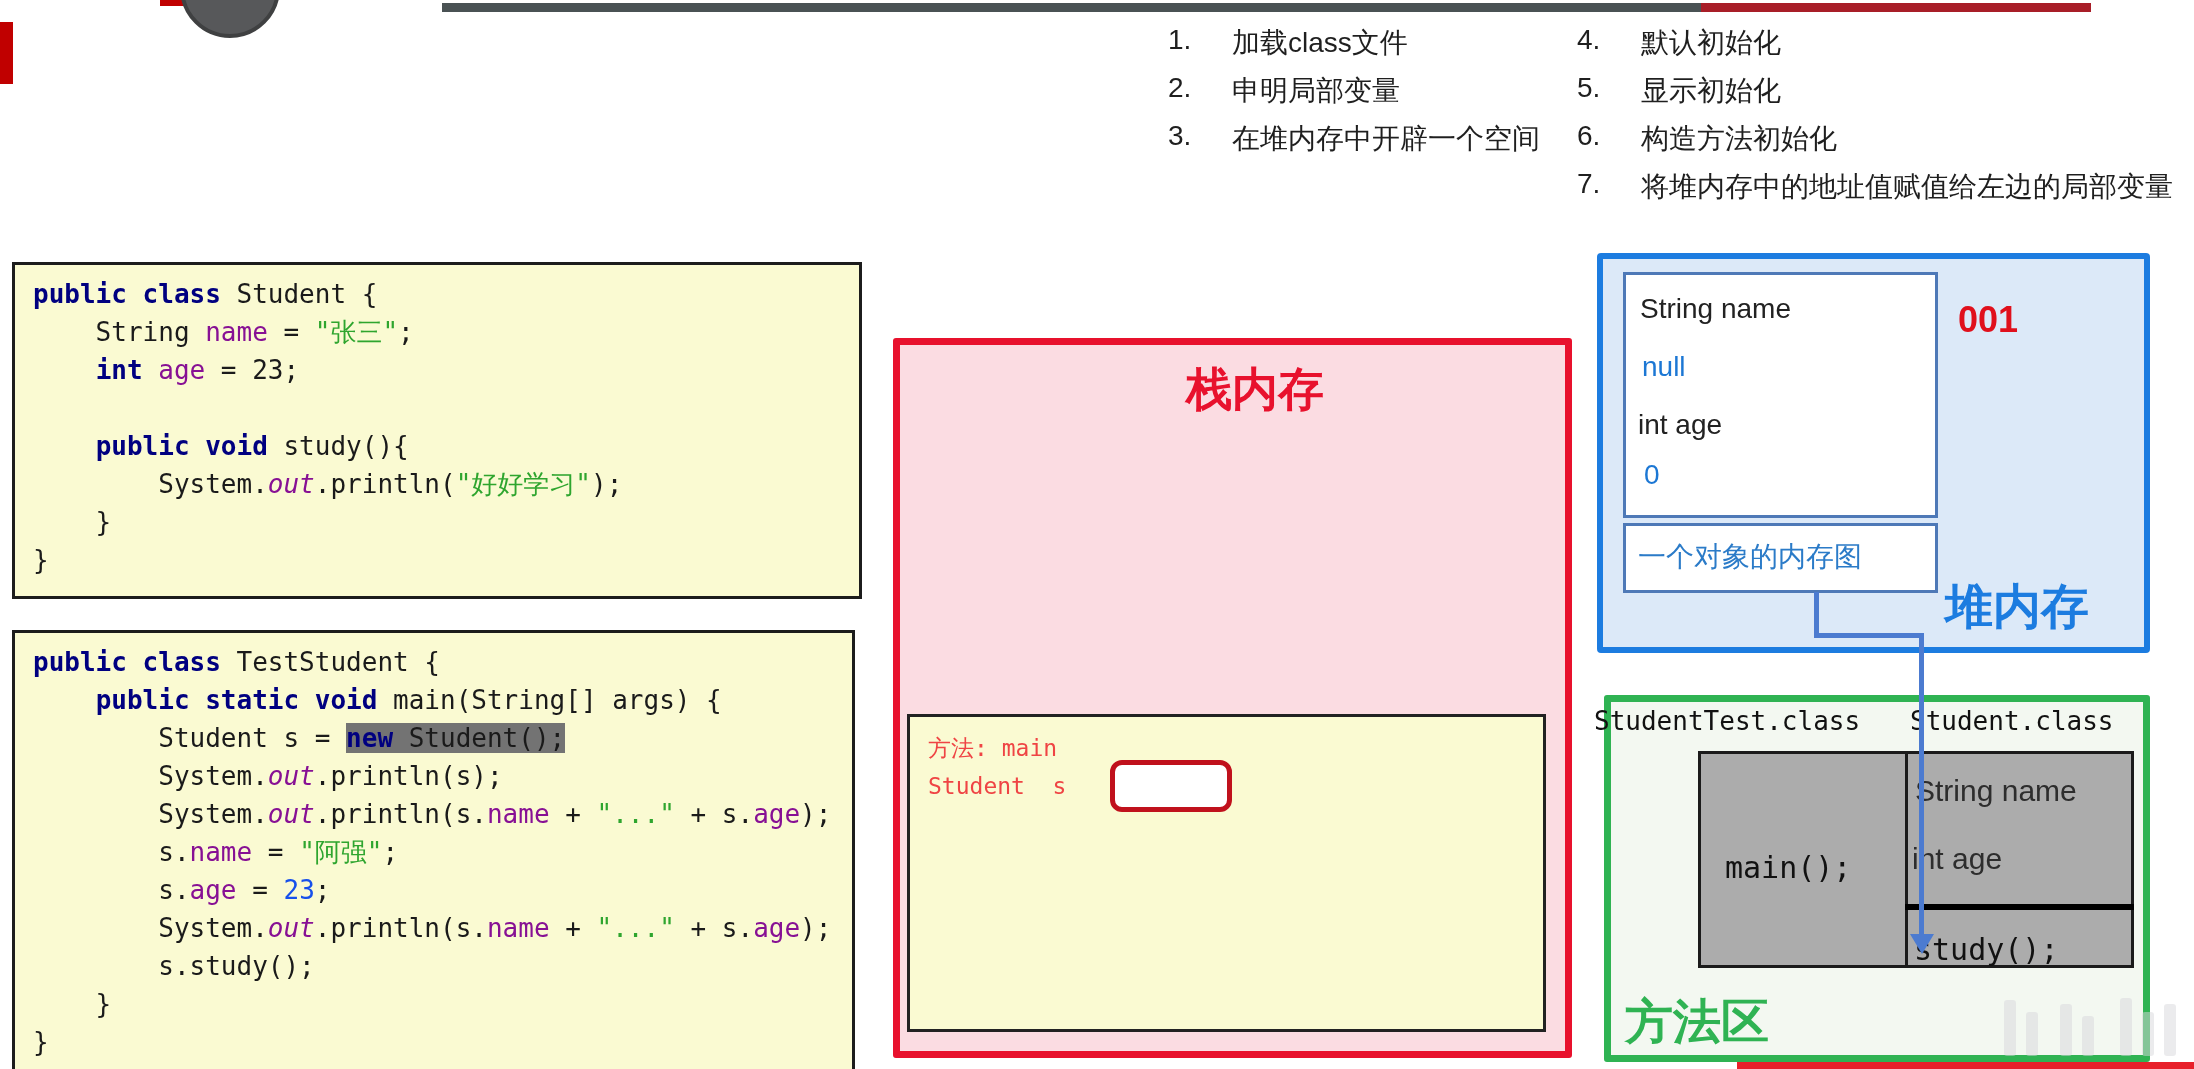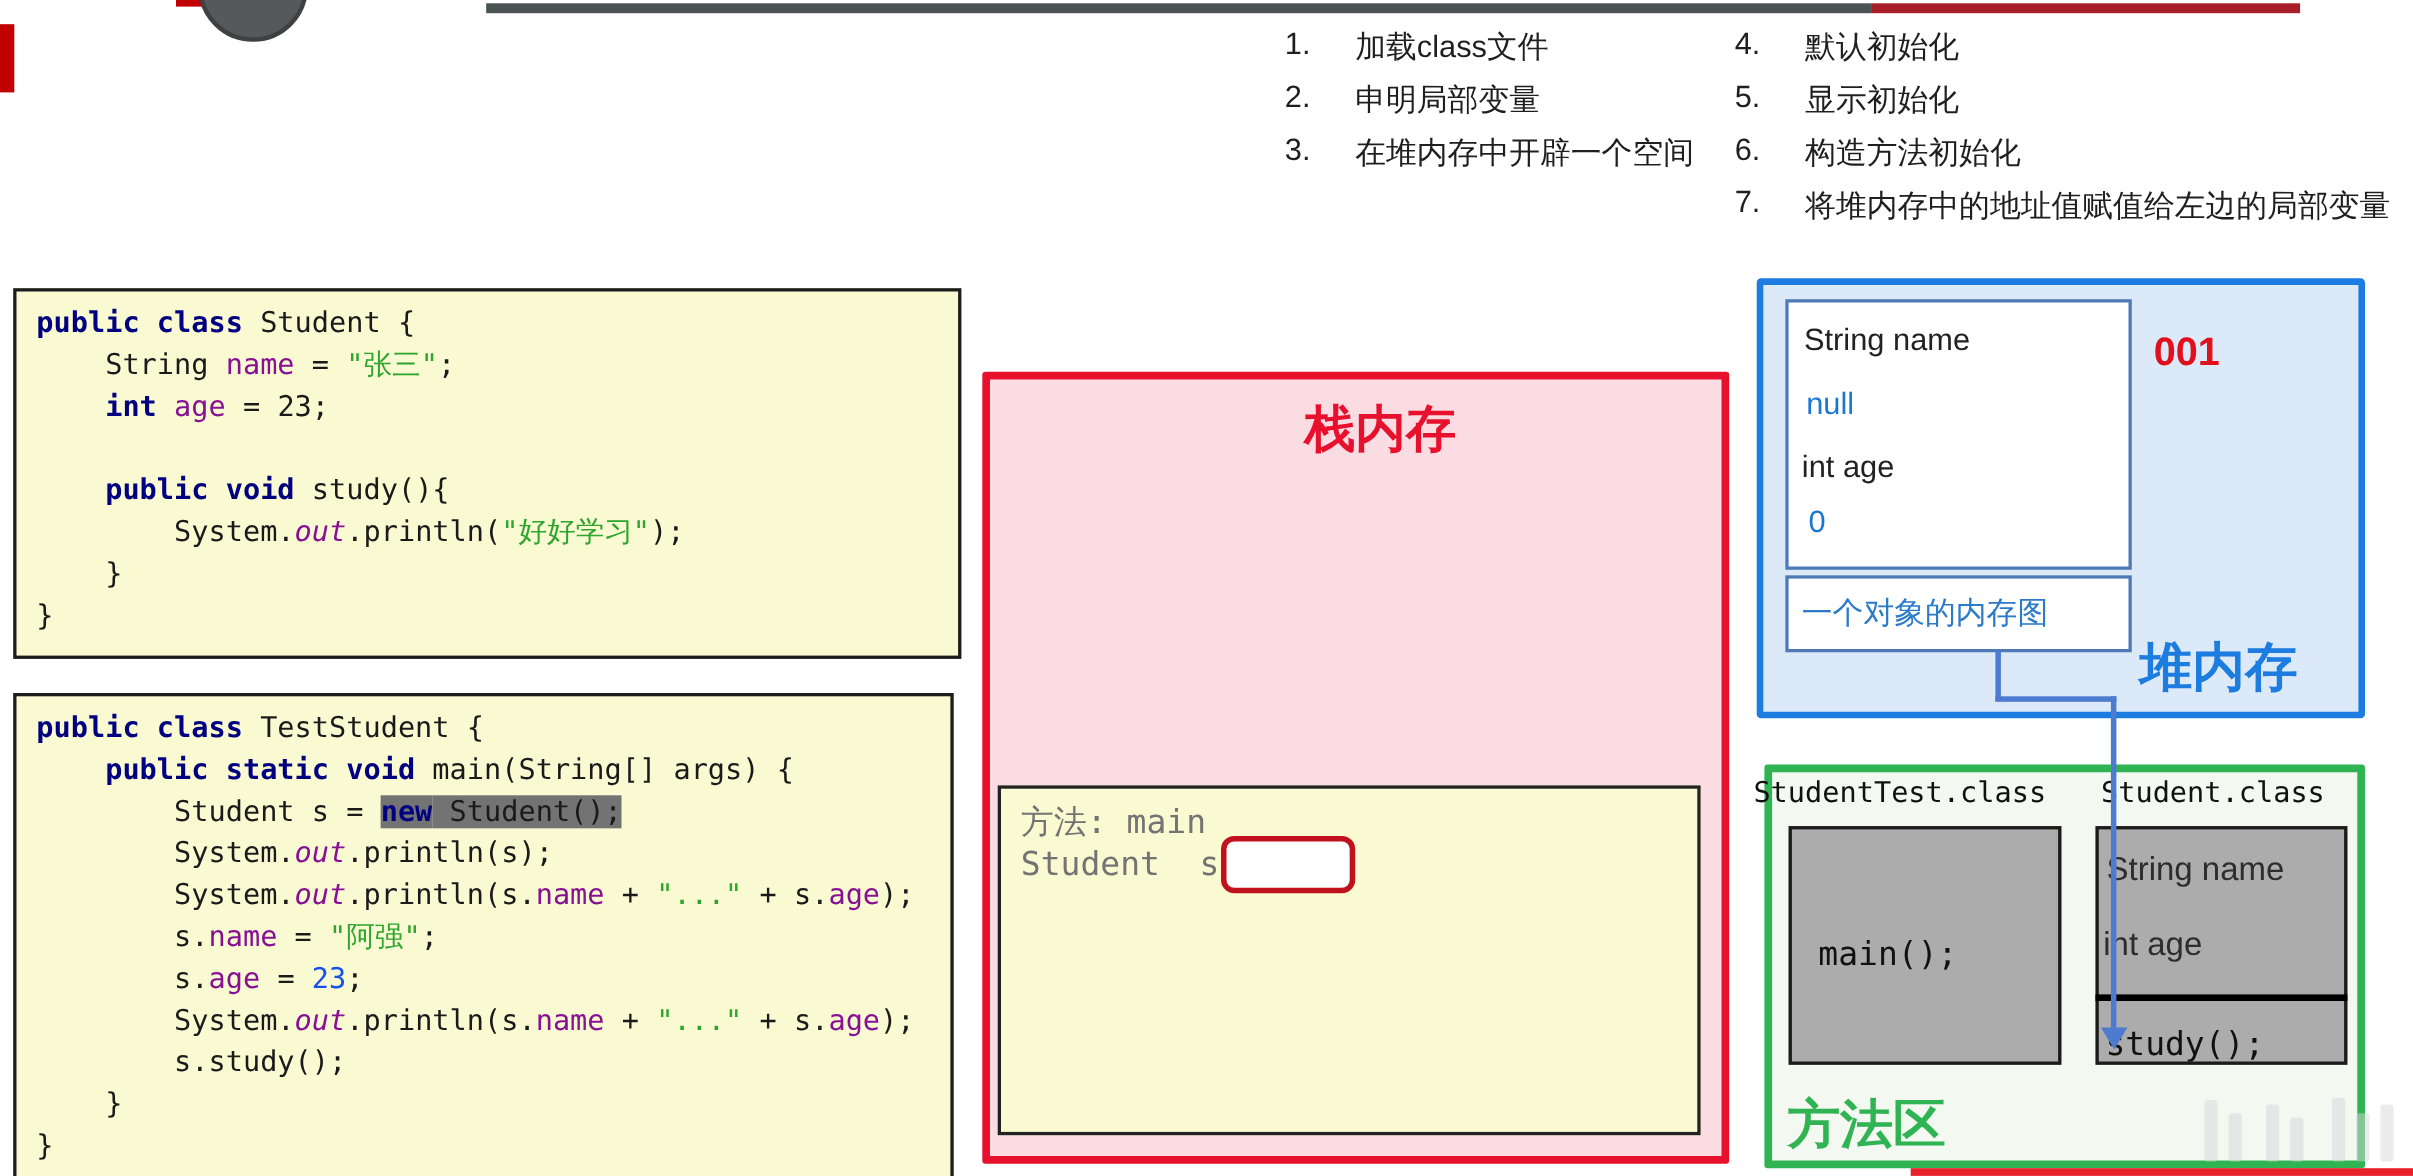--- a/index.html
+++ b/index.html
@@ -18,40 +18,40 @@
     color:#a93232;letter-spacing:2px;}
   
   .step{position:absolute;display:flex;font-size:28px;color:#1f1f1f;white-space:nowrap;}
   .step .num{width:64px;flex:0 0 64px;}
   #step0{left:1168px;top:24px;} #step1{left:1168px;top:72px;} #step2{left:1168px;top:120px;}
   #step3{left:1577px;top:24px;} #step4{left:1577px;top:72px;} #step5{left:1577px;top:120px;}
   #step6{left:1577px;top:168px;}
   
   .code-box{position:absolute;background:#fafad2;border:3px solid #1c1c1c;
     font-family:"DejaVu Sans Mono",monospace;font-size:26px;line-height:38px;
-    padding:10px 16px 0 18px;white-space:pre;}
+    padding:10px 4px 0 18px;white-space:pre;}
   #code1{left:12px;top:262px;width:822px;height:321px;}
   #code2{left:12px;top:630px;width:815px;height:447px;}
   .code-line{white-space:pre;}
   .tk-k{color:#000080;font-weight:bold;}
   .tk-p{color:#871094;}
   .tk-i{color:#871094;font-style:italic;}
   .tk-s{color:#2ea52e;}
   .tk-n{color:#1750eb;}
   .tk-d{color:#1a1a1a;}
   .hl{background:#737373;}
   
   .stack-box{position:absolute;left:893px;top:338px;width:665px;height:706px;
     background:#fbdce2;border:7px solid #e8112d;border-radius:3px;}
   .stack-title{position:absolute;left:0;right:0;top:14px;text-align:center;
     font-size:46px;font-weight:bold;color:#e8112d;margin-left:45px;}
   .stack-frame{position:absolute;left:7px;top:369px;width:615px;height:300px;
     background:#fafad2;border:3px solid #222;
-    font-family:"DejaVu Sans Mono",monospace;font-size:30px;line-height:38px;
-    color:#737373;padding:12px 0 0 18px;white-space:pre;}
+    font-family:"DejaVu Sans Mono",monospace;font-size:23px;line-height:38px;
+    color:#ef4444;padding:12px 0 0 18px;white-space:pre;}
   .ref-slot{position:absolute;left:210px;top:415px;width:112px;height:42px;
     background:#ffffff;border:5px solid #c0111c;border-radius:12px;}
   
   .heap-box{position:absolute;left:1597px;top:253px;width:541px;height:388px;
     background:#dce9f8;border:6px solid #1c7ce0;border-radius:4px;}
   .heap-obj{position:absolute;left:20px;top:13px;width:309px;height:240px;
     background:#ffffff;border:3px solid #4e79b7;}
   .heap-obj .f1{position:absolute;left:14px;top:18px;font-size:28px;color:#222;}
   .heap-obj .v1{position:absolute;left:16px;top:76px;font-size:28px;color:#1c77d4;}
   .heap-obj .f2{position:absolute;left:12px;top:134px;font-size:28px;color:#222;}
@@ -62,21 +62,21 @@
   .heap-addr{position:absolute;left:355px;top:40px;font-size:36px;font-weight:bold;color:#e0101c;}
   .heap-label{position:absolute;left:342px;top:316px;font-size:48px;font-weight:bold;color:#1c7ce0;}
   
   .method-box{position:absolute;left:1604px;top:695px;width:532px;height:353px;
     background:#f3f8f1;border:7px solid #2fb353;border-radius:3px;}
   .cls-label{position:absolute;font-family:"DejaVu Sans Mono",monospace;font-size:26px;
     color:#111;white-space:nowrap;}
   #clsLabel1{left:1594px;top:706px;}
   #clsLabel2{left:1910px;top:706px;}
   .gray-box{position:absolute;background:#acacac;border:3px solid #1b1b1b;}
-  #grayMain{left:1626px;top:751px;width:242px;height:211px;text-decoration:underline;}
+  #grayMain{left:1698px;top:751px;width:242px;height:211px;text-decoration:underline;}
   #grayMain span{position:absolute;left:24px;top:96px;font-family:"DejaVu Sans Mono",monospace;
     font-size:30px;color:#111;}
   #grayStudent{left:1905px;top:751px;width:223px;height:211px;}
   #grayStudent .gf1{position:absolute;left:7px;top:20px;font-size:30px;color:#2d2d2d;}
   #grayStudent .gf2{position:absolute;left:4px;top:88px;font-size:30px;color:#2d2d2d;}
   #grayStudent .divider{position:absolute;left:-3px;top:150px;width:229px;height:6px;background:#000;}
   #grayStudent .gm{position:absolute;left:6px;top:178px;font-family:"DejaVu Sans Mono",monospace;
     font-size:30px;color:#111;}
   .method-label{position:absolute;left:1625px;top:990px;font-size:48px;font-weight:bold;color:#2fb353;}
   .bottom-red-strip{position:absolute;left:1737px;top:1062px;width:457px;height:7px;background:#e8202a;}

